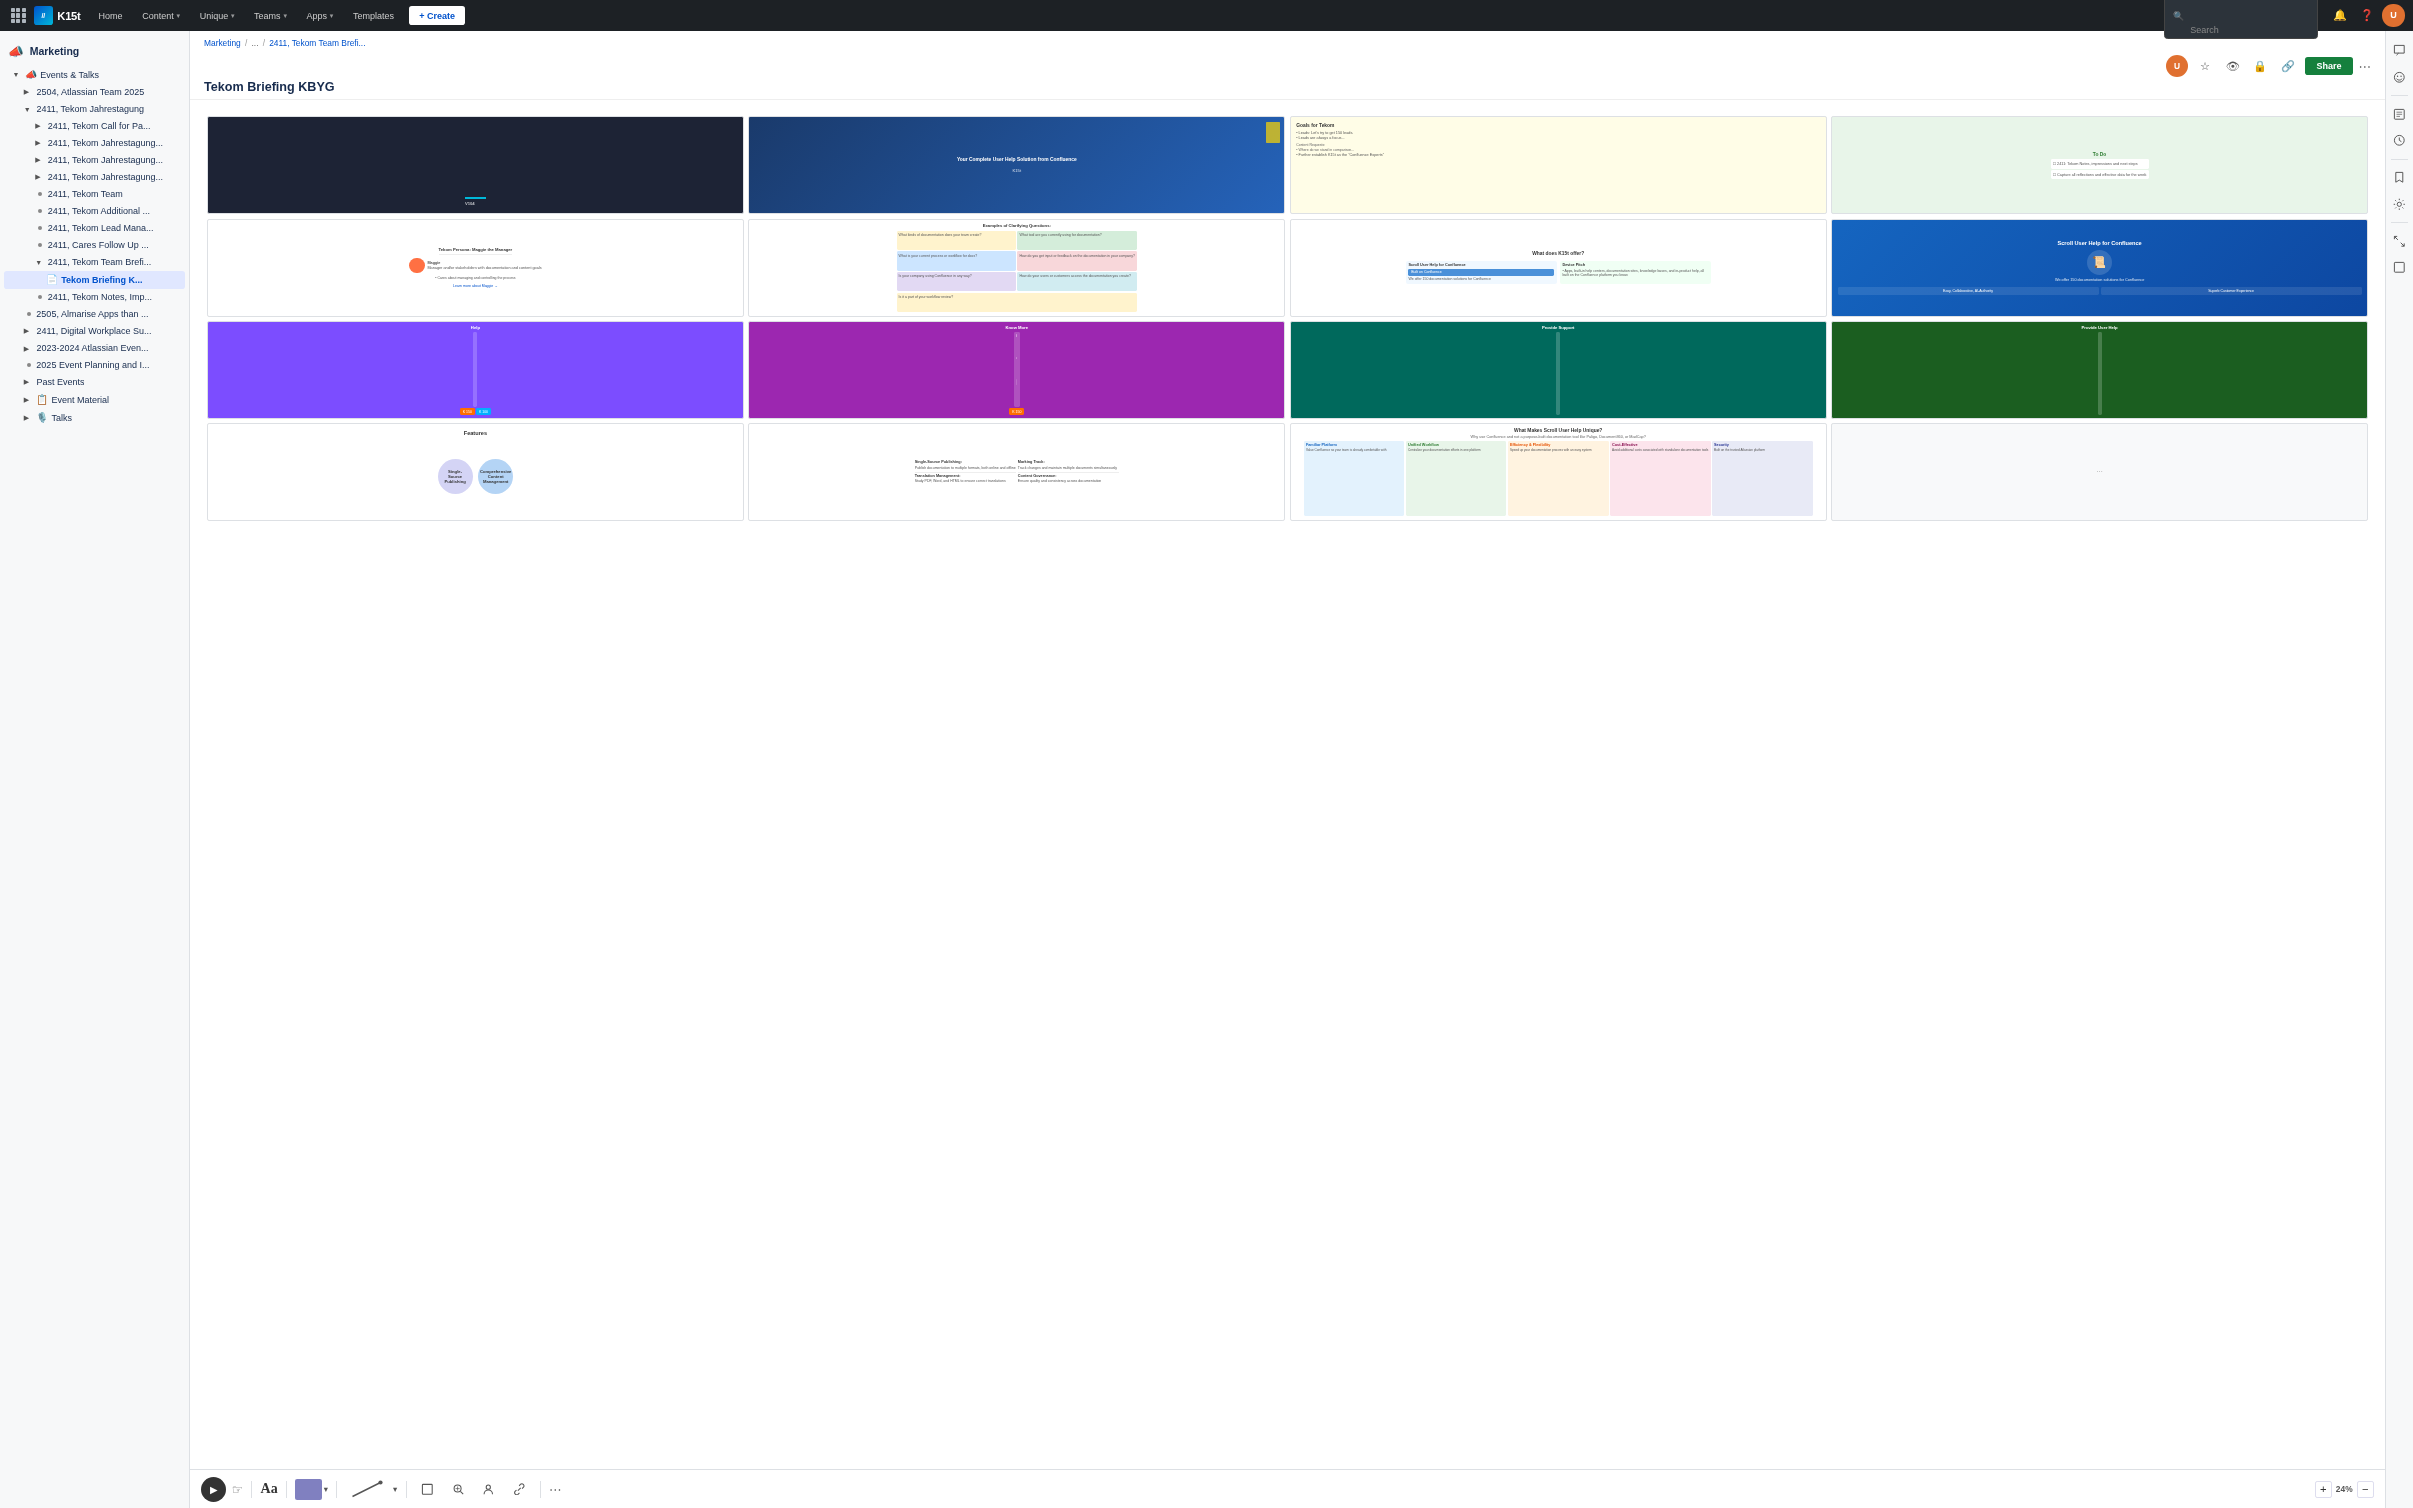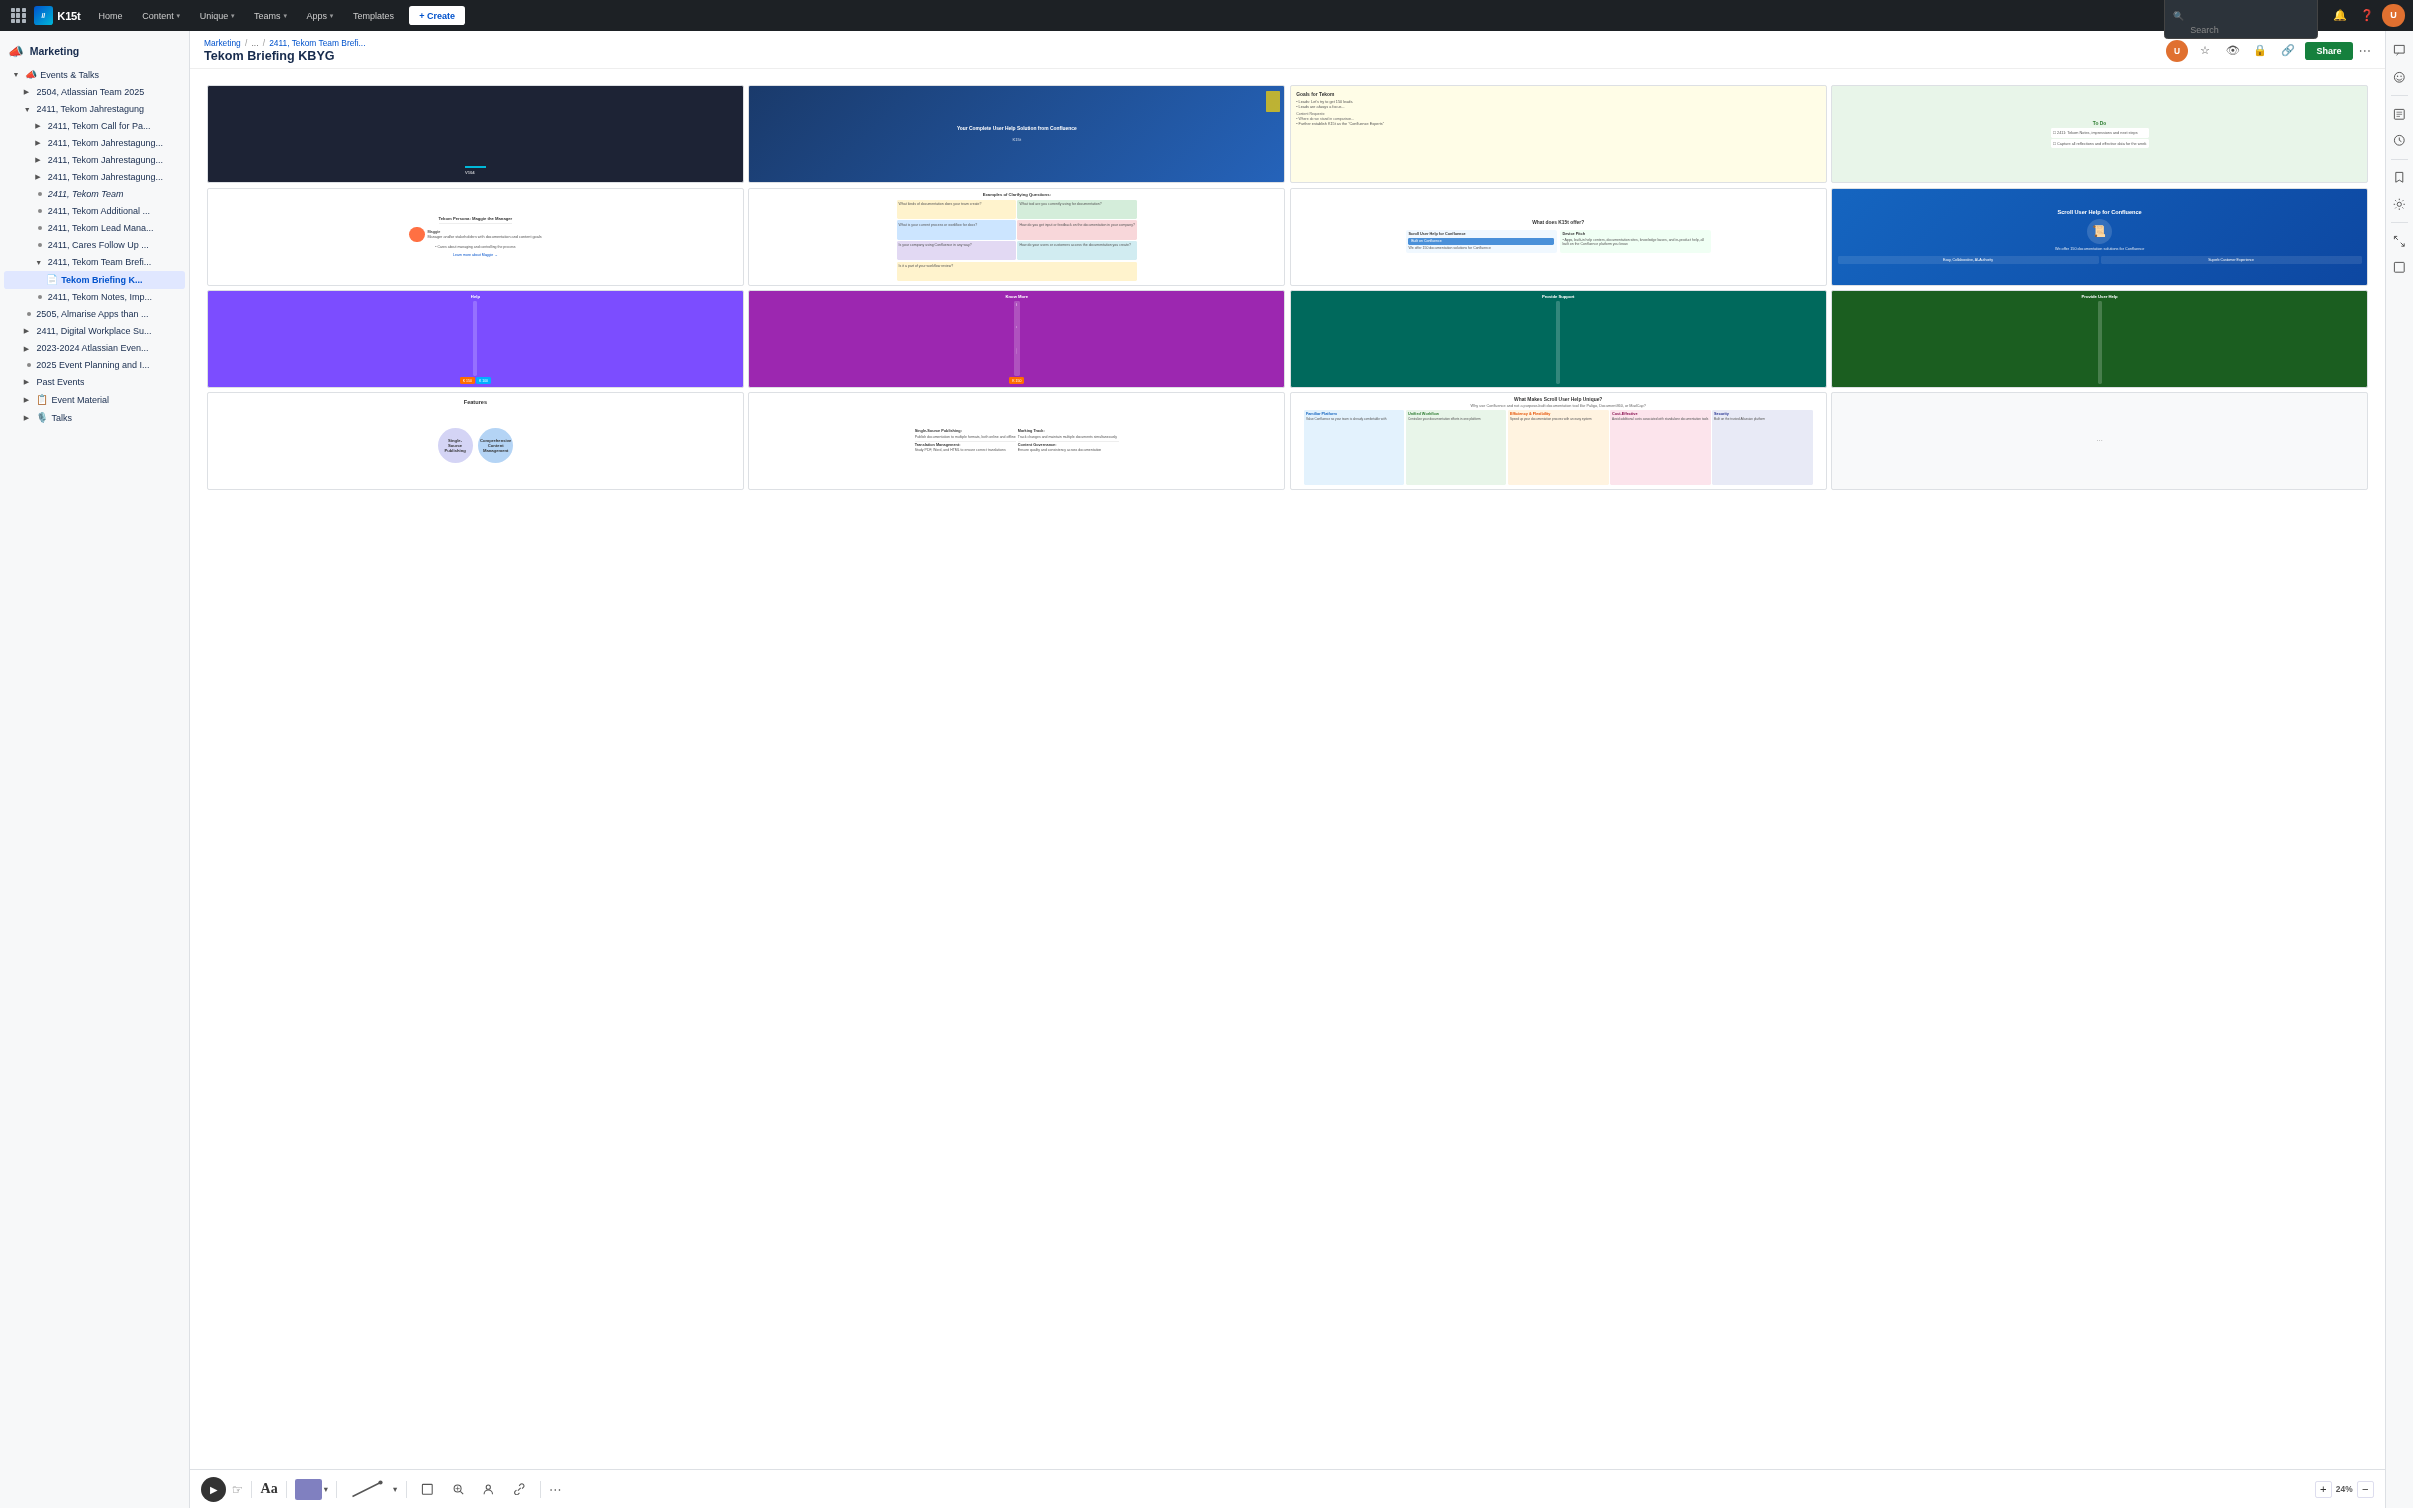--- a/index.html
+++ b/index.html
@@ -90,21 +90,21 @@
       align-items: center;
       justify-content: space-between;
       padding: 7px 14px 4.2px;
       border-bottom: 0.7px solid #eee;
       flex-shrink: 0;
     }
     .page-header-left { display: flex; flex-direction: column; gap: 1.4px; }
     .breadcrumb { display: flex; align-items: center; gap: 4.2px; font-size: 8.4px; color: #666; }
     .breadcrumb a { color: #0052cc; text-decoration: none; }
     .breadcrumb-sep { color: #999; }
-    .page-title { font-size: 12.6px; font-weight: 700; color: #172b4d; }
+    .page-title { font-size: 12.6px; font-weight: 700; color: #172b4d; margin-top: 31px; }
     .page-header-right { display: flex; align-items: center; gap: 5.6px; }
     .ph-avatar { width: 22.3px; height: 22.3px; border-radius: 50%; background: #e07030; display: flex; align-items: center; justify-content: center; color: #fff; font-size: 8.4px; font-weight: 600; }
     .ph-icon-btn { width: 22.3px; height: 22.3px; border-radius: 2.8px; display: flex; align-items: center; justify-content: center; cursor: pointer; color: #555; font-size: 11.2px; border: none; background: none; }
     .ph-share { background: #15803d; color: #fff; border: none; border-radius: 2.8px; padding: 4.2px 11.2px; font-size: 9px; font-weight: 600; cursor: pointer; }
     .ph-more { font-size: 12.6px; cursor: pointer; color: #555; }
 
     
     .page-content {
       flex: 1;
       overflow-y: auto;
@@ -267,21 +267,21 @@
       <span class="sidebar-item-label">2411, Tekom Jahrestagung...</span>
     </div>
     <div class="sidebar-item" style="padding-left:31px;">
       <span class="sidebar-chevron">▶</span>
       <span class="sidebar-item-label">2411, Tekom Jahrestagung...</span>
     </div>
     <div class="sidebar-item" style="padding-left:31px;">
       <span class="sidebar-chevron">▶</span>
       <span class="sidebar-item-label">2411, Tekom Jahrestagung...</span>
     </div>
-    <div class="sidebar-item" style="padding-left:31px;font-style:italic;">
+    <div class="sidebar-item" style="padding-left:31px;">
       <span class="sidebar-bullet"></span>
       <span class="sidebar-item-label">2411, Tekom Team</span>
     </div>
     <div class="sidebar-item" style="padding-left:31px;">
       <span class="sidebar-bullet"></span>
       <span class="sidebar-item-label">2411, Tekom Additional ...</span>
     </div>
     <div class="sidebar-item" style="padding-left:31px;">
       <span class="sidebar-bullet"></span>
       <span class="sidebar-item-label">2411, Tekom Lead Mana...</span>

